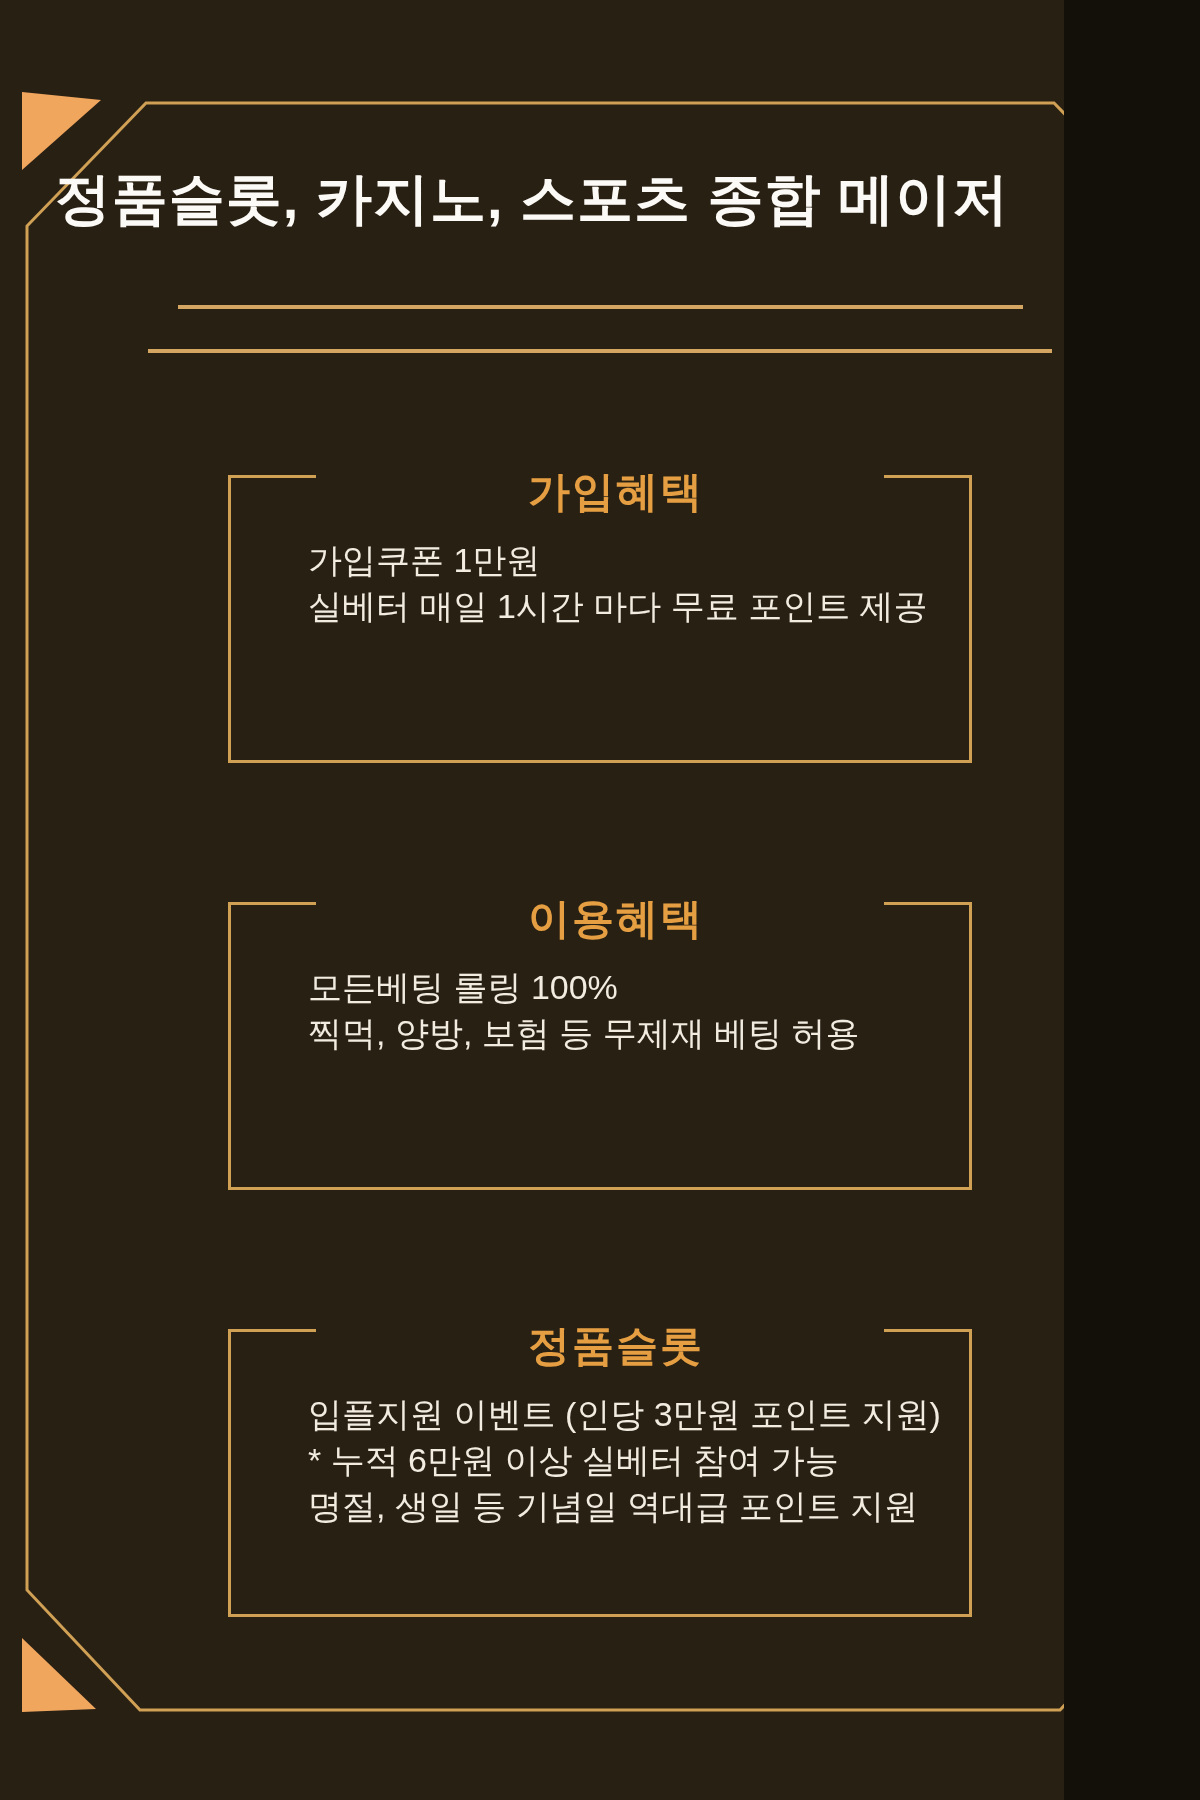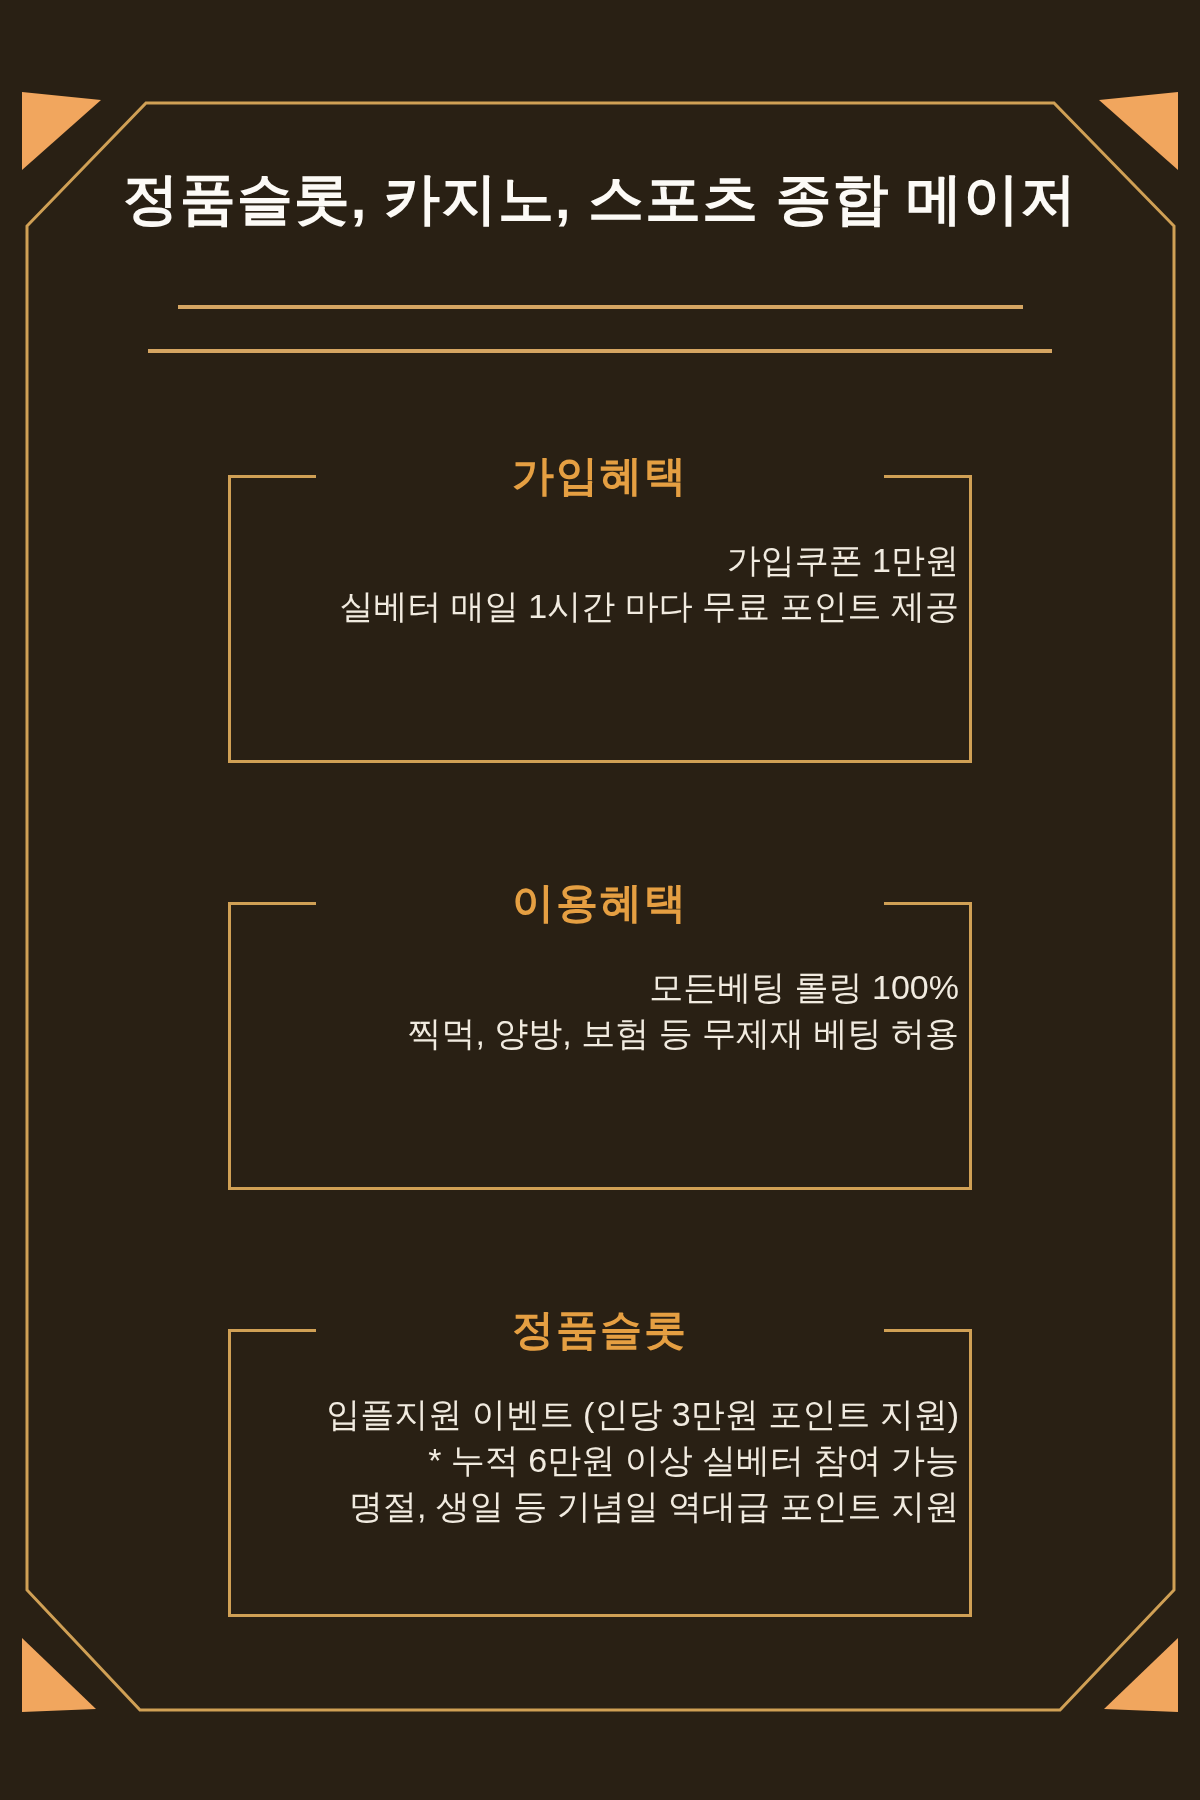--- a/index.html
+++ b/index.html
@@ -1,18 +1,18 @@
 <!DOCTYPE html>
 <html><head>
 <meta charset="utf-8">
 <style>
   html, body { margin: 0; padding: 0; background: #121009; }
   .canvas {
     position: relative;
-    width: 1200px;
+    width: 1064px;
     height: 1800px;
     background: #292014;
     overflow: hidden;
     font-family: "Liberation Sans", sans-serif;
   }
   .frame-svg {
     position: absolute;
     left: 0; top: 0;
     width: 1200px; height: 1800px;
     display: block;
@@ -57,42 +57,41 @@
     height: 3px;
     background: #d0a055;
   }
   .stub-left  { left: -3px; }
   .stub-right { right: -3px; }
   .box-heading {
     position: absolute;
     top: -26px;
     left: 0;
     width: 100%;
-    margin: 0;
+    margin: 16px;
     text-align: center;
     font-size: 42px;
     line-height: 48px;
     font-weight: 700;
     letter-spacing: 2px;
     color: #e59f42;
   }
   .box-body {
     position: absolute;
     left: 77px;
     top: 59px;
     right: 10px;
   }
   .box-body p {
     margin: 0;
     font-size: 34px;
     line-height: 46px;
     font-weight: 400;
     color: #f1ebe0;
     white-space: nowrap;
-    text-align: right;
   }
 </style>
 </head>
 <body>
 
 <div class="canvas">
 
   <svg class="frame-svg" viewBox="0 0 1200 1800" xmlns="http://www.w3.org/2000/svg">
     <path d="M146 103 H1054 L1174 226 V1590 L1060 1710 H140 L27 1590 V226 Z" fill="none" stroke="#d0a055" stroke-width="3"></path>
     <polygon points="22,92 101,100 22,170" fill="#f1a65e"></polygon>

